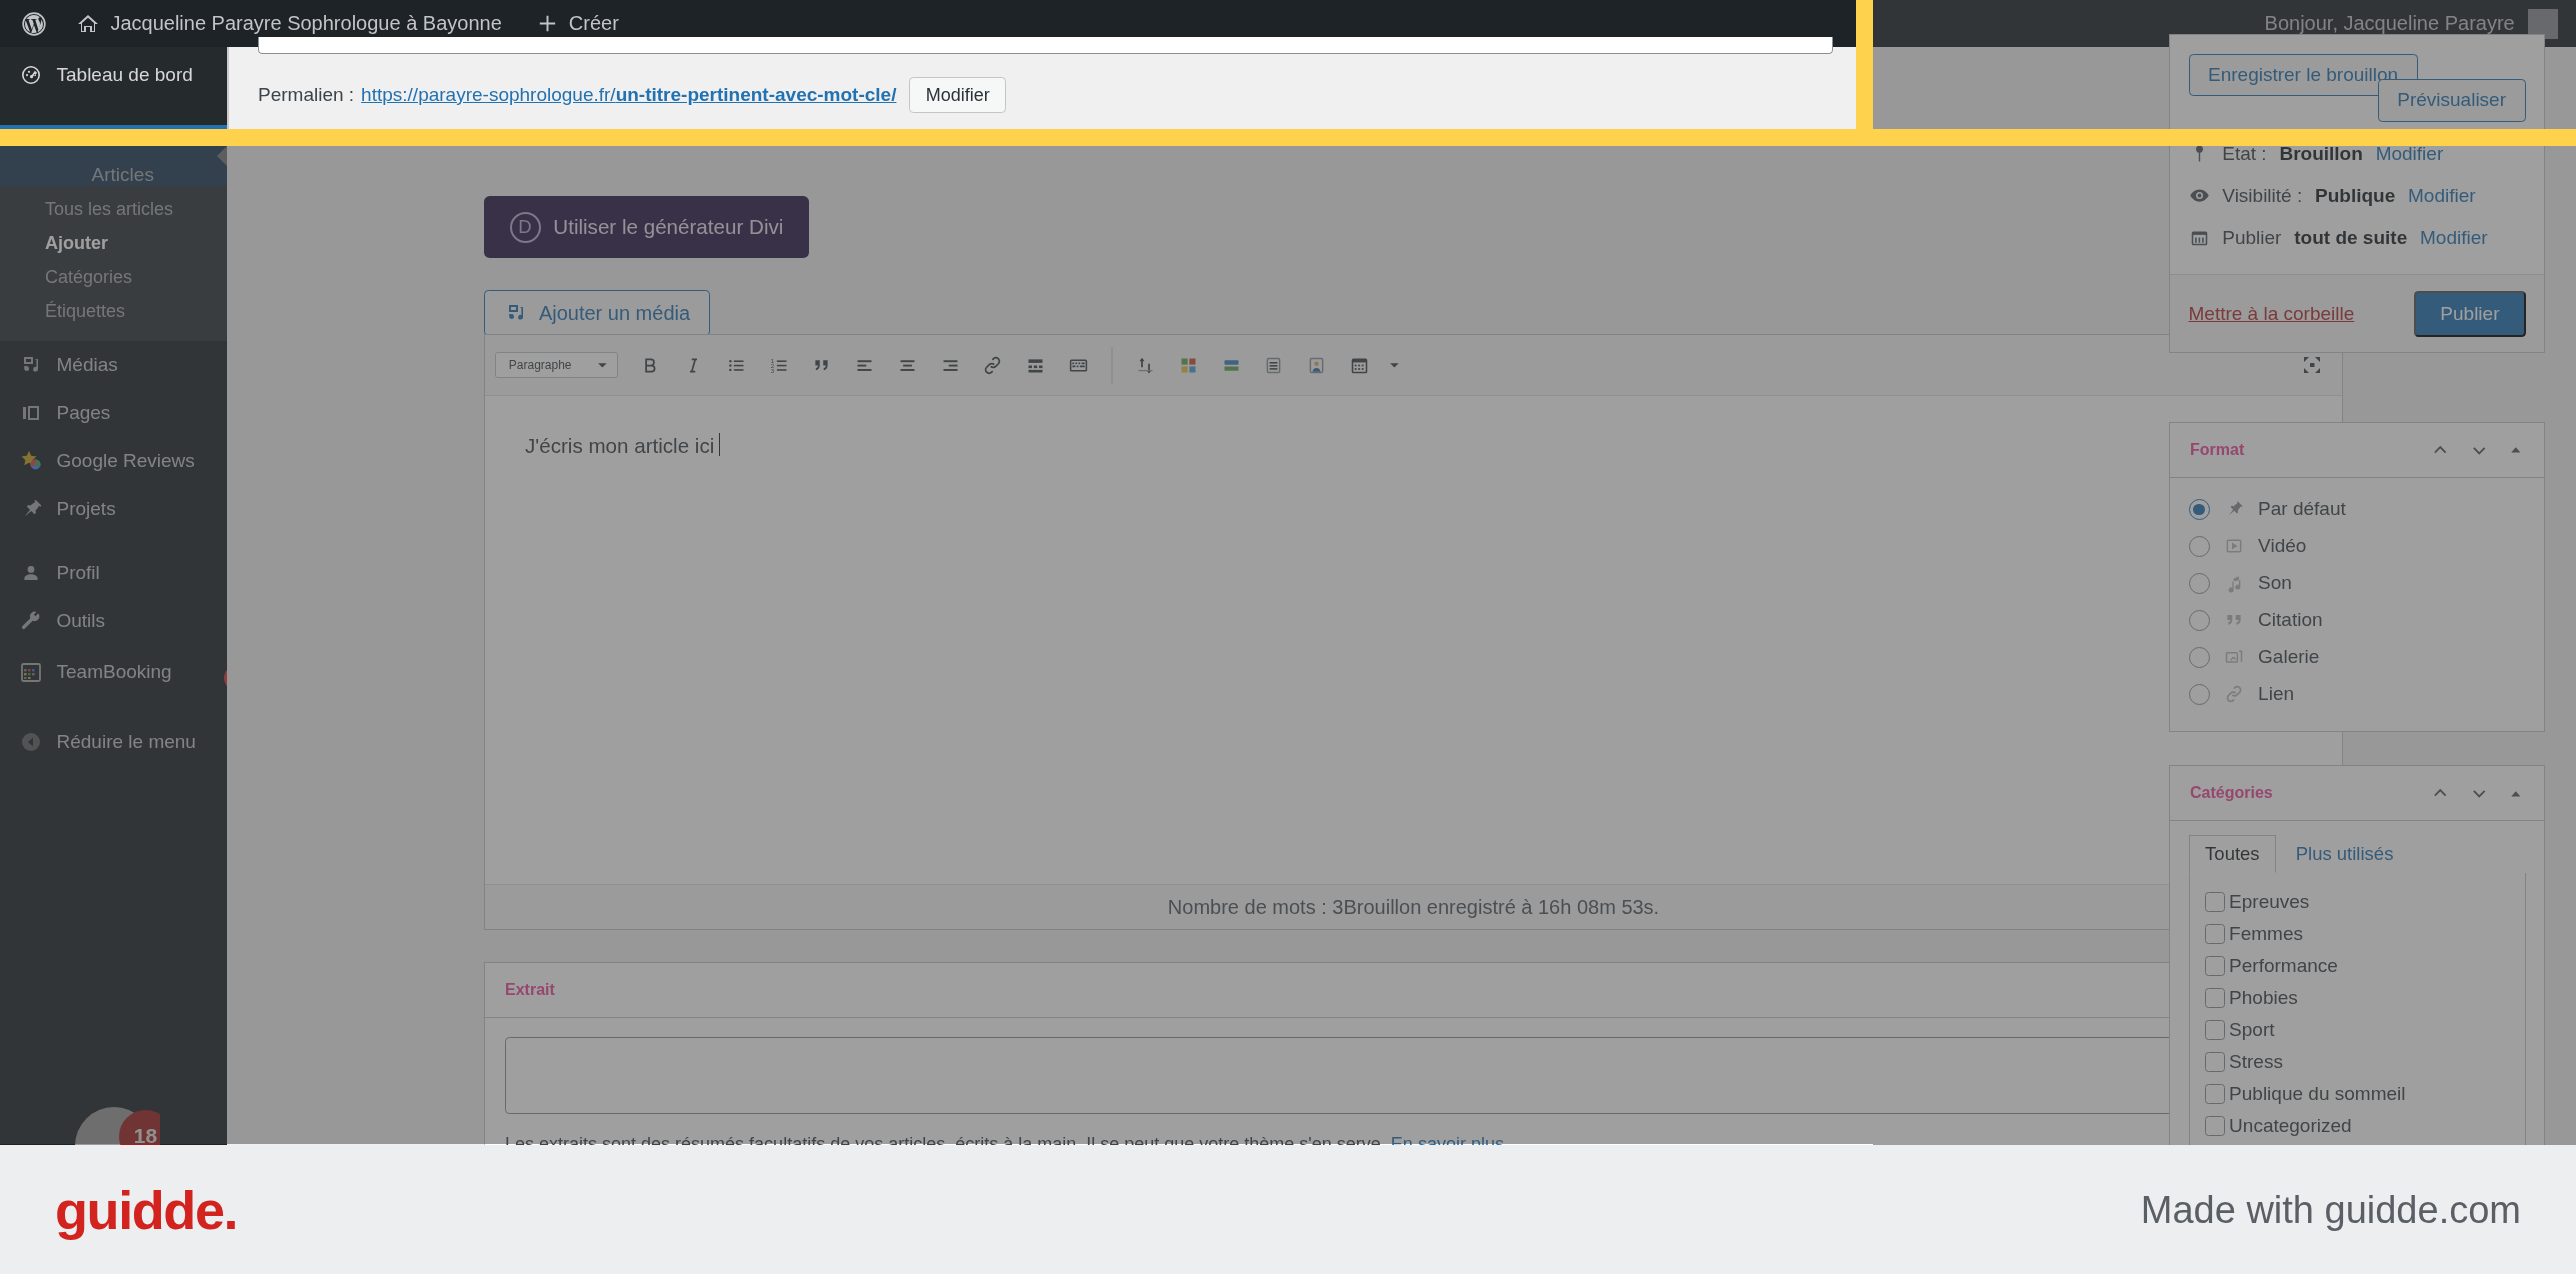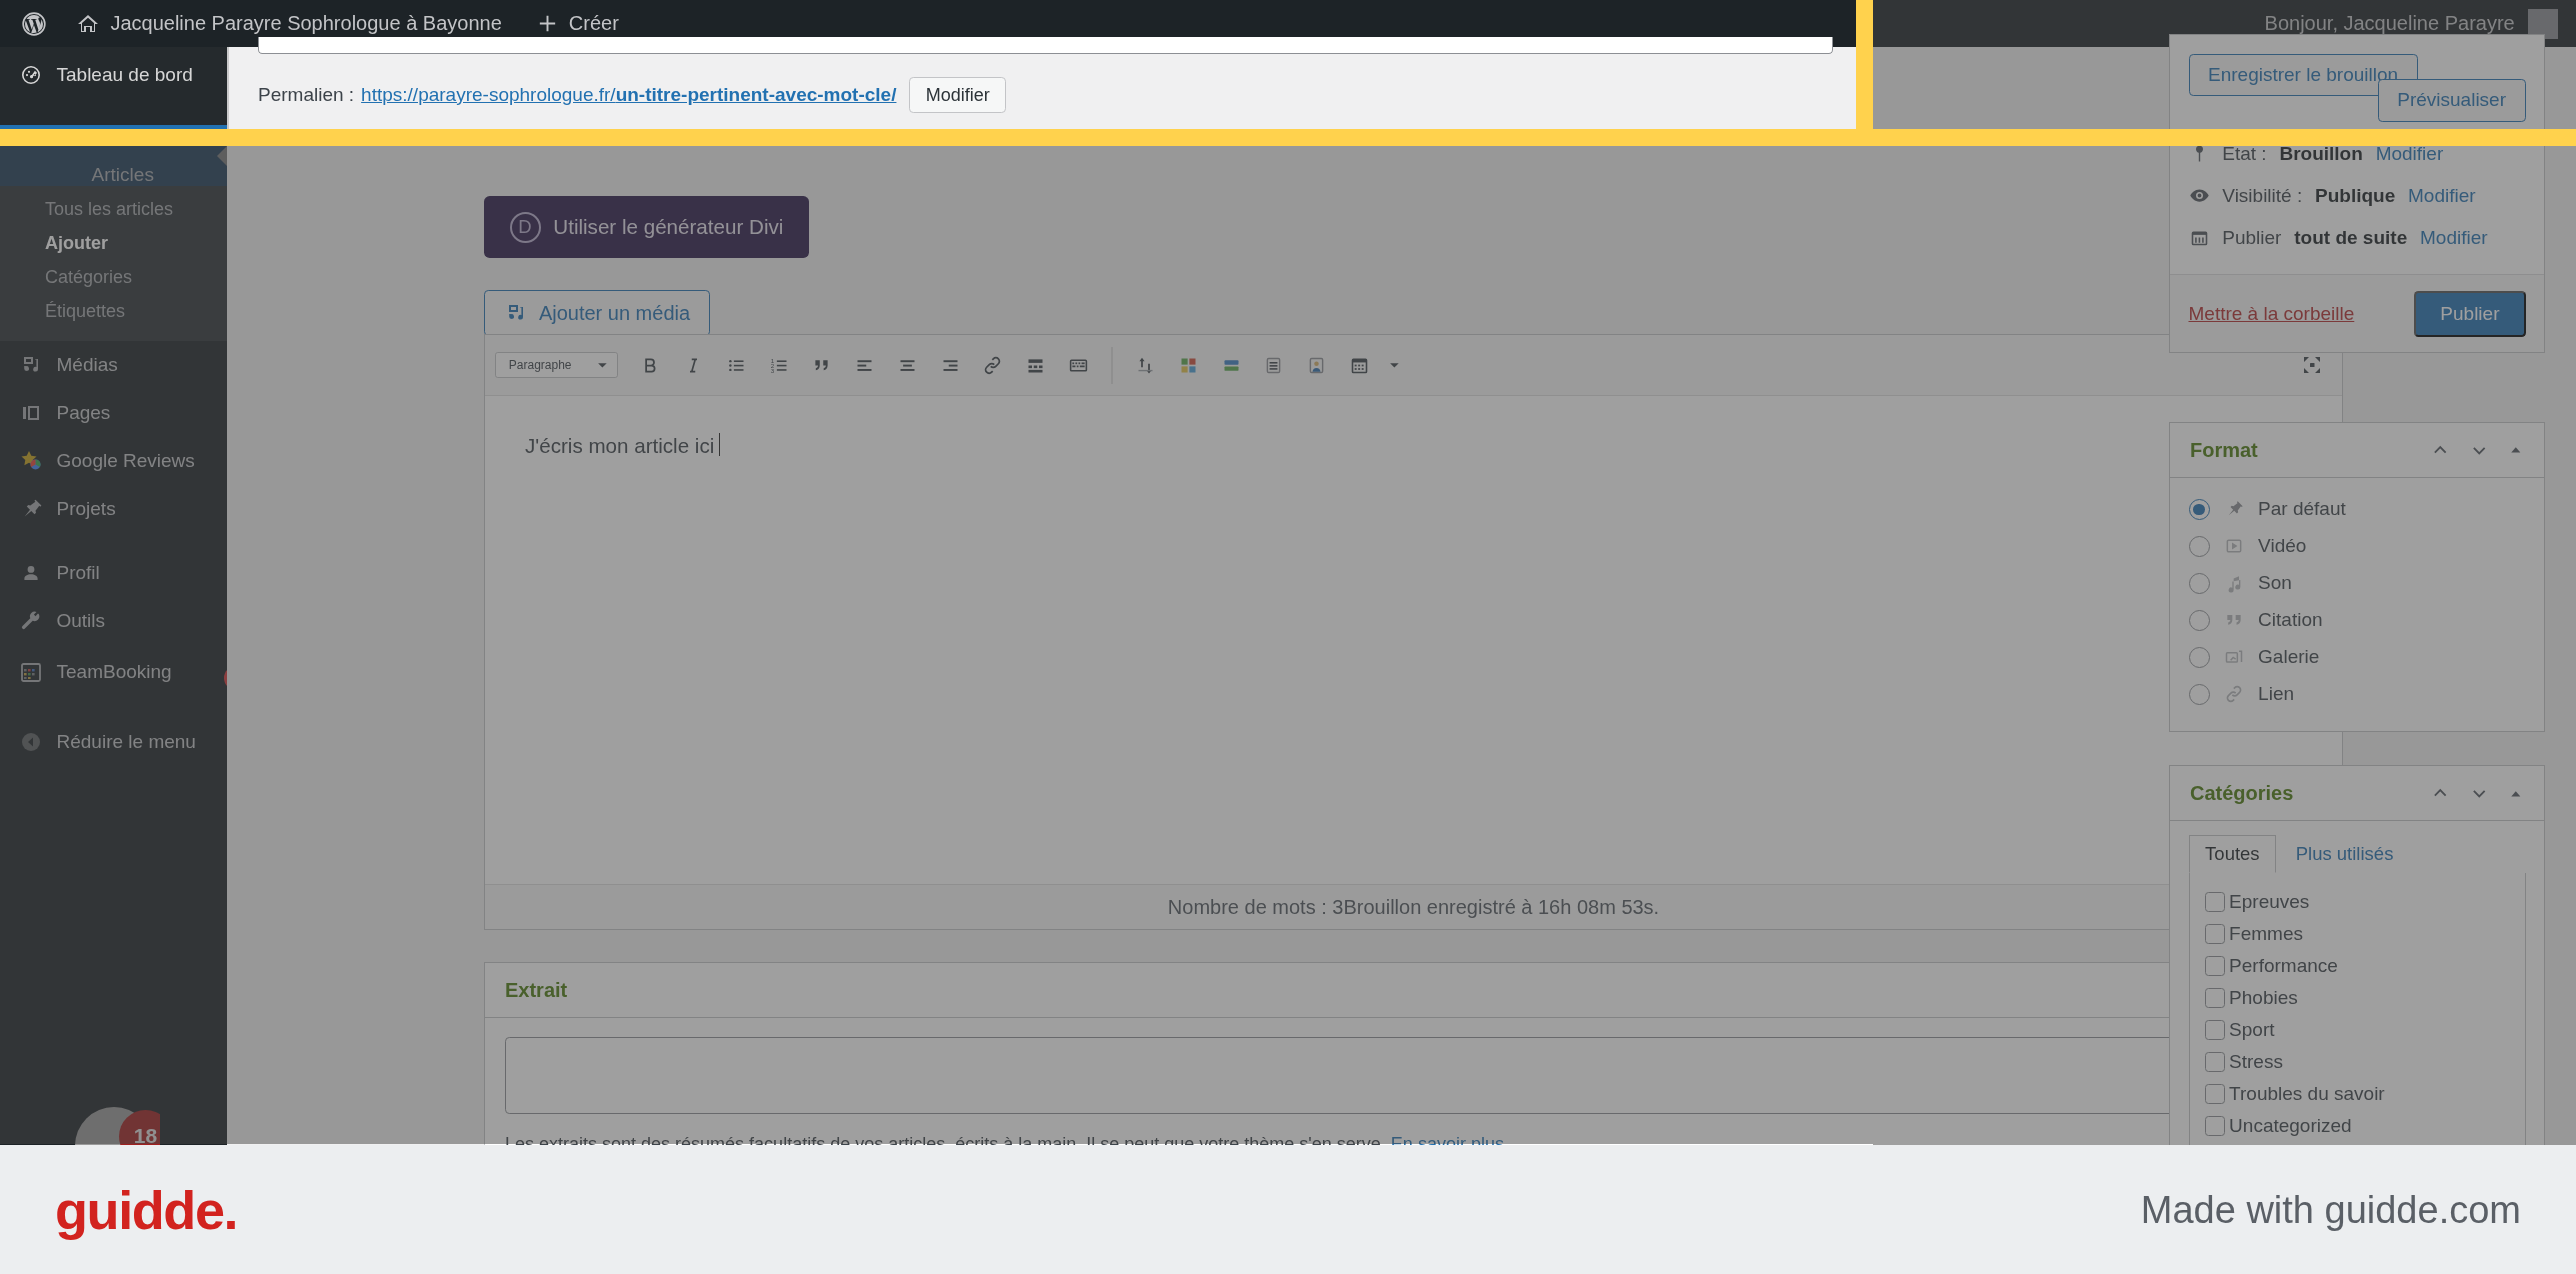--- a/index.html
+++ b/index.html
@@ -195,21 +195,21 @@
 
   
   #extrait {
     position: absolute; left: 257px; top: 915px;
     width: 1859px; height: 220px;
     background: #fff; border: 1.4px solid #c3c4c7;
   }
   .postbox-head {
     height: 55px; border-bottom: 1.4px solid #c3c4c7;
     display:flex; align-items:center; justify-content: space-between;
-    padding: 0 20px; font-size: 20px; font-weight: bold; color:#4d7c0f;
+    padding: 0 20px; font-size: 16px; font-weight: bold; color:#ec4899;
   }
   .pb-ctrls { display:flex; align-items:center; gap: 20px; color:#50575e; }
   .pb-ctrls svg { display:block; }
   .extrait-inner { padding: 18.5px 20px; }
   #extrait-textarea {
     width: 100%; height: 77px;
     border: 1.4px solid #8c8f94; border-radius: 4.3px; background:#fff;
   }
   .extrait-help {
     margin-top: 18.5px; font-size: 18px; color:#3c434a;
@@ -845,21 +845,21 @@
             <div class="cat-row">
                 <span class="cbox"></span>
                 <span>Sport</span>
               </div>
             <div class="cat-row">
                 <span class="cbox"></span>
                 <span>Stress</span>
               </div>
             <div class="cat-row">
                 <span class="cbox"></span>
-                <span>Troubles du savoir</span>
+                <span>Publique du sommeil</span>
               </div>
             <div class="cat-row">
                 <span class="cbox"></span>
                 <span>Uncategorized</span>
               </div>
           </div>
         </div>
 
       </div>
 

